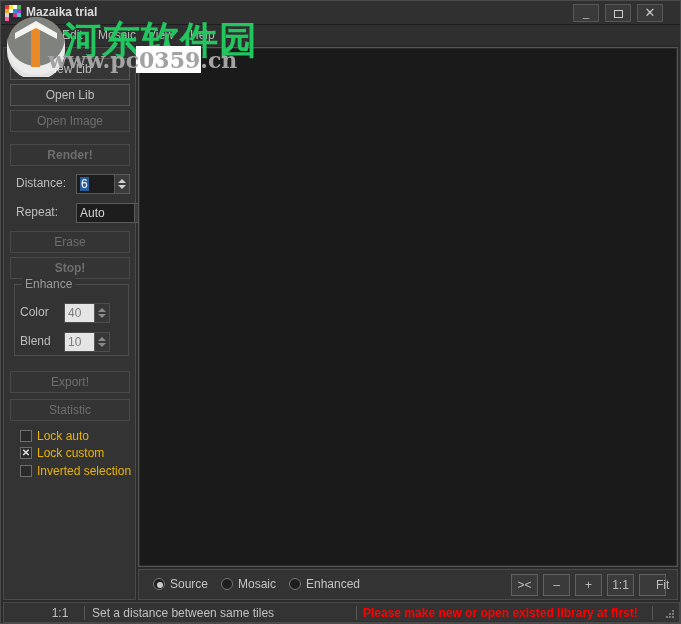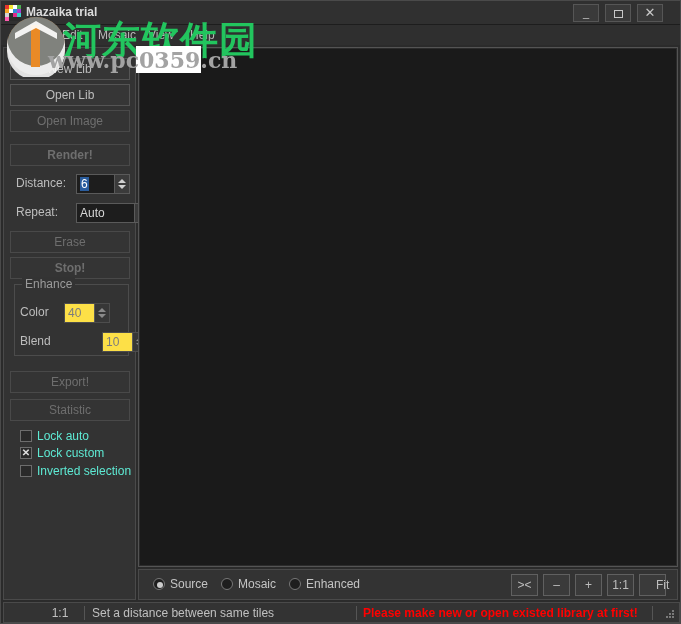--- a/index.html
+++ b/index.html
@@ -119,21 +119,21 @@
     overflow: hidden;
   }
   .spin .val.sel {
     color: #ffffff;
   }
   .spin .val.sel b {
     background: #2a5d9e; color: #ffffff; font-weight: normal;
     padding: 0 1px;
   }
   .spin .val.dim { color: #7c7c7c; }
-  .spin.dim { background: #fde047; border-color: #4d4d4d; }
+  .spin.dim { background: #e5e5e5; border-color: #4d4d4d; }
   .arrows {
     width: 15px;
     background: #3b3b3b;
     border-left: 1px solid #5a5a5a;
     display: flex; flex-direction: column;
     align-items: center; justify-content: center;
     gap: 2px;
   }
   .arrows.dim { background: #373737; }
   .ar-up, .ar-dn {
@@ -171,21 +171,21 @@
     background: #2a2a2a;
     border: 1px solid #6d6d6d;
     color: #e0e0e0;
     font-size: 10px;
     font-weight: bold;
     line-height: 10px;
     text-align: center;
   }
   .cblabel {
     position: absolute; left: 17px; top: 0;
-    font-size: 12px; color: #5eead4;
+    font-size: 12px; color: #eab308;
     white-space: nowrap;
   }
 
   
   #canvas-wrap {
     position: absolute; left: 137px; top: 46px;
     width: 540px; height: 520px;
     background: #2b2b2b;
     border: 1px solid #545454;
   }
@@ -382,21 +382,21 @@
         <div class="val dim">40</div>
         <div class="arrows dim">
           <span class="ar-up"></span>
           <span class="ar-dn"></span>
         </div>
       </div>
     </div>
 
     <div class="srow" style="top:284px; left:16px;">
       <div class="lbl" style="left:0;">Blend</div>
-      <div class="spin dim" style="left:44px; width:46px;margin-left:38px;">
+      <div class="spin dim" style="left:44px; width:46px;">
         <div class="val dim">10</div>
         <div class="arrows dim">
           <span class="ar-up"></span>
           <span class="ar-dn"></span>
         </div>
       </div>
     </div>
 
     <div class="sbtn disabled" style="top:323px;">Export!</div>
     <div class="sbtn disabled" style="top:351px;">Statistic</div>

